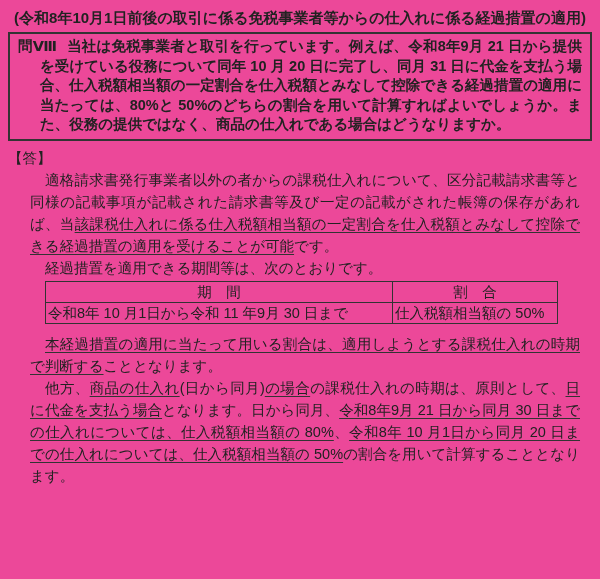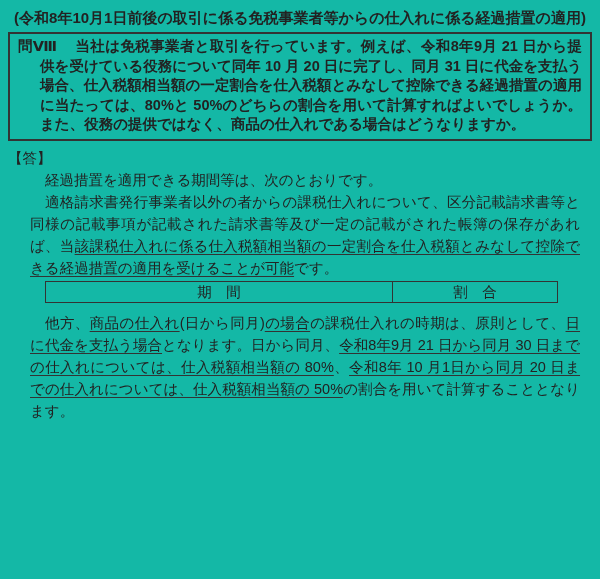--- a/index.html
+++ b/index.html
@@ -3,40 +3,40 @@
 <meta charset="utf-8">
 <style>
   * { margin:0; padding:0; box-sizing:border-box; }
   html,body { background:#ffffff; }
   body {
     width:600px; height:579px;
     font-family:"Liberation Sans","DejaVu Sans",sans-serif;
     color:#222222;
     -webkit-font-smoothing:antialiased;
   }
-  .page { width:600px; height:579px; padding-top:8px; overflow:hidden; background:#14b8a6; }
+  .page { width:600px; height:579px; padding-top:8px; overflow:hidden; background:#ec4899; }
 
   .doc-title {
     text-align:center;
     font-weight:bold;
     font-size:15px;
     line-height:20px;
     white-space:nowrap;
   }
 
   .q-box {
     margin:4px 8px 0 8px;
     border:2px solid #333333;
     padding:3px 8px 4px 8px;
     font-weight:bold;
     font-size:14.5px;
     line-height:19.5px;
   }
   .q-para { padding-left:22px; text-indent:-22px; text-align:justify; }
-  .q-label { margin-right:18px; }
+  .q-label { margin-right:10px; }
 
   .ans-label { margin:7px 0 0 8px; font-size:14.5px; line-height:20px; }
 
   .ans-body { margin:1px 20px 0 30px; font-size:14.5px; line-height:22px; }
   .para { text-indent:15px; text-align:justify; }
 
   u, .para u {
     text-decoration:underline;
     text-underline-offset:2.5px;
     text-decoration-thickness:1px;
@@ -67,37 +67,42 @@
   <div class="doc-title">(令和8年10月1日前後の取引に係る免税事業者等からの仕入れに係る経過措置の適用)</div>
 
   <div class="q-box">
     <p class="q-para"><span class="q-label">問Ⅷ</span><span>当社は免税事業者と取引を行っています。例えば、令和8年9月 21 日から提供を受けている役務について同年 10 月 20 日に完了し、同月 31 日に代金を支払う場合、仕入税額相当額の一定割合を仕入税額とみなして控除できる経過措置の適用に当たっては、80%と 50%のどちらの割合を用いて計算すればよいでしょうか。また、役務の提供ではなく、商品の仕入れである場合はどうなりますか。</span></p>
   </div>
 
   <div class="ans-label">【答】</div>
 
   <div class="ans-body">
 
+    <p class="para"><span>適格請求書発行事業者以外の者からの課税仕入れについて、区分記載請求書等と同様の記載事項が記載された請求書等及び一定の記載がされた帳簿の保存があれば、当</span><u>該課税仕入れに係る仕入税額相当額の一定割合を仕入税額とみなして控除できる経過措置の適用を受けることが可能</u><span>です。</span></p>
+
     <p class="para"><span>経過措置を適用できる期間等は、次のとおりです。</span></p>
-
-    <p class="para"><span>適格請求書発行事業者以外の者からの課税仕入れについて、区分記載請求書等と同様の記載事項が記載された請求書等及び一定の記載がされた帳簿の保存があれば、当</span><u>該課税仕入れに係る仕入税額相当額の一定割合を仕入税額とみなして控除できる経過措置の適用を受けることが可能</u><span>です。</span></p>
 
     <table class="rates">
       <colgroup>
         <col style="width:347px">
         <col style="width:165px">
       </colgroup>
       <thead>
         <tr>
           <th>期　間</th>
           <th>割　合</th>
         </tr>
       </thead>
       <tbody>
+        <tr>
+          <td>令和8年 10 月1日から令和 11 年9月 30 日まで</td>
+          <td>仕入税額相当額の 50%</td>
+        </tr>
       </tbody>
     </table>
 
+    <p class="para"><u>本経過措置の適用に当たって用いる割合は、適用しようとする課税仕入れの時期で判断する</u><span>こととなります。</span></p>
 
 
     <p class="para"><span>他方、</span><u>商品の仕入れ</u><span>(日から同月)</span><u>の場合</u><span>の課税仕入れの時期は、原則として、</span><u>日に代金を支払う場合</u><span>となります。日から同月、</span><u>令和8年9月 21 日から同月 30 日までの仕入れについては、仕入税額相当額の 80%</u><span>、</span><u>令和8年 10 月1日から同月 20 日までの仕入れについては、仕入税額相当額の 50%</u><span>の割合を用いて計算することとなります。</span></p>
 
   </div>
 </div>
 
 </body></html>

